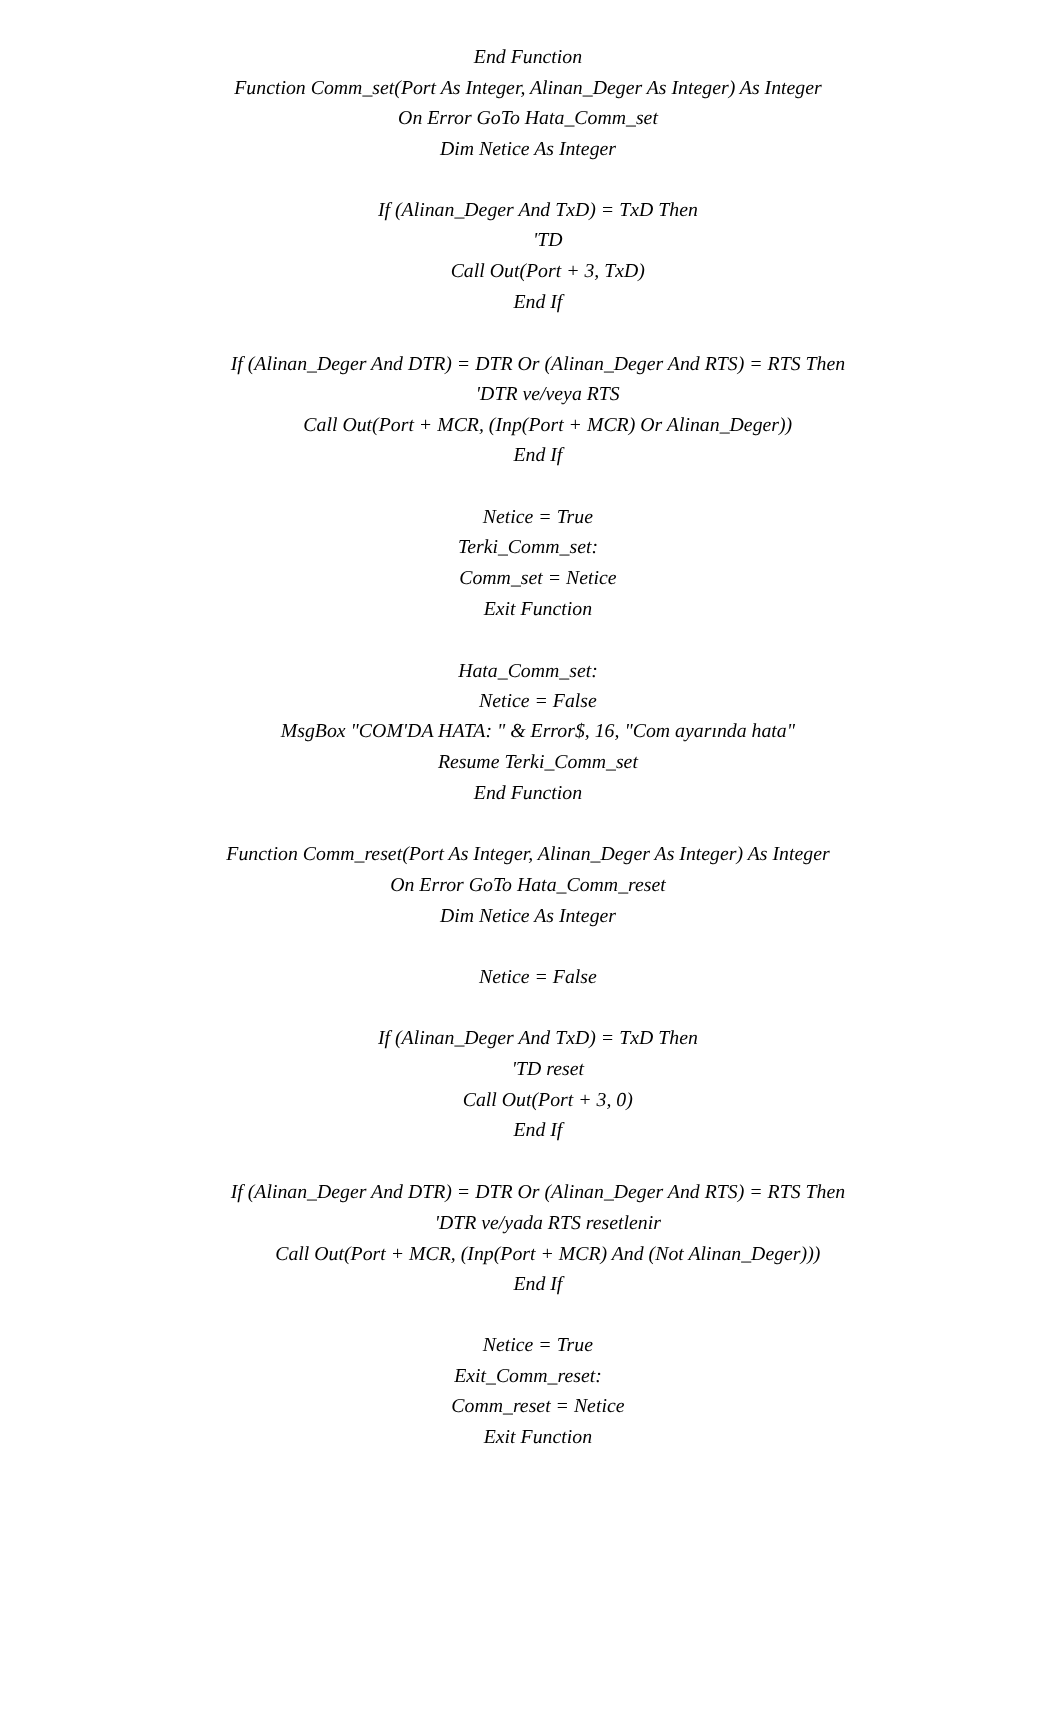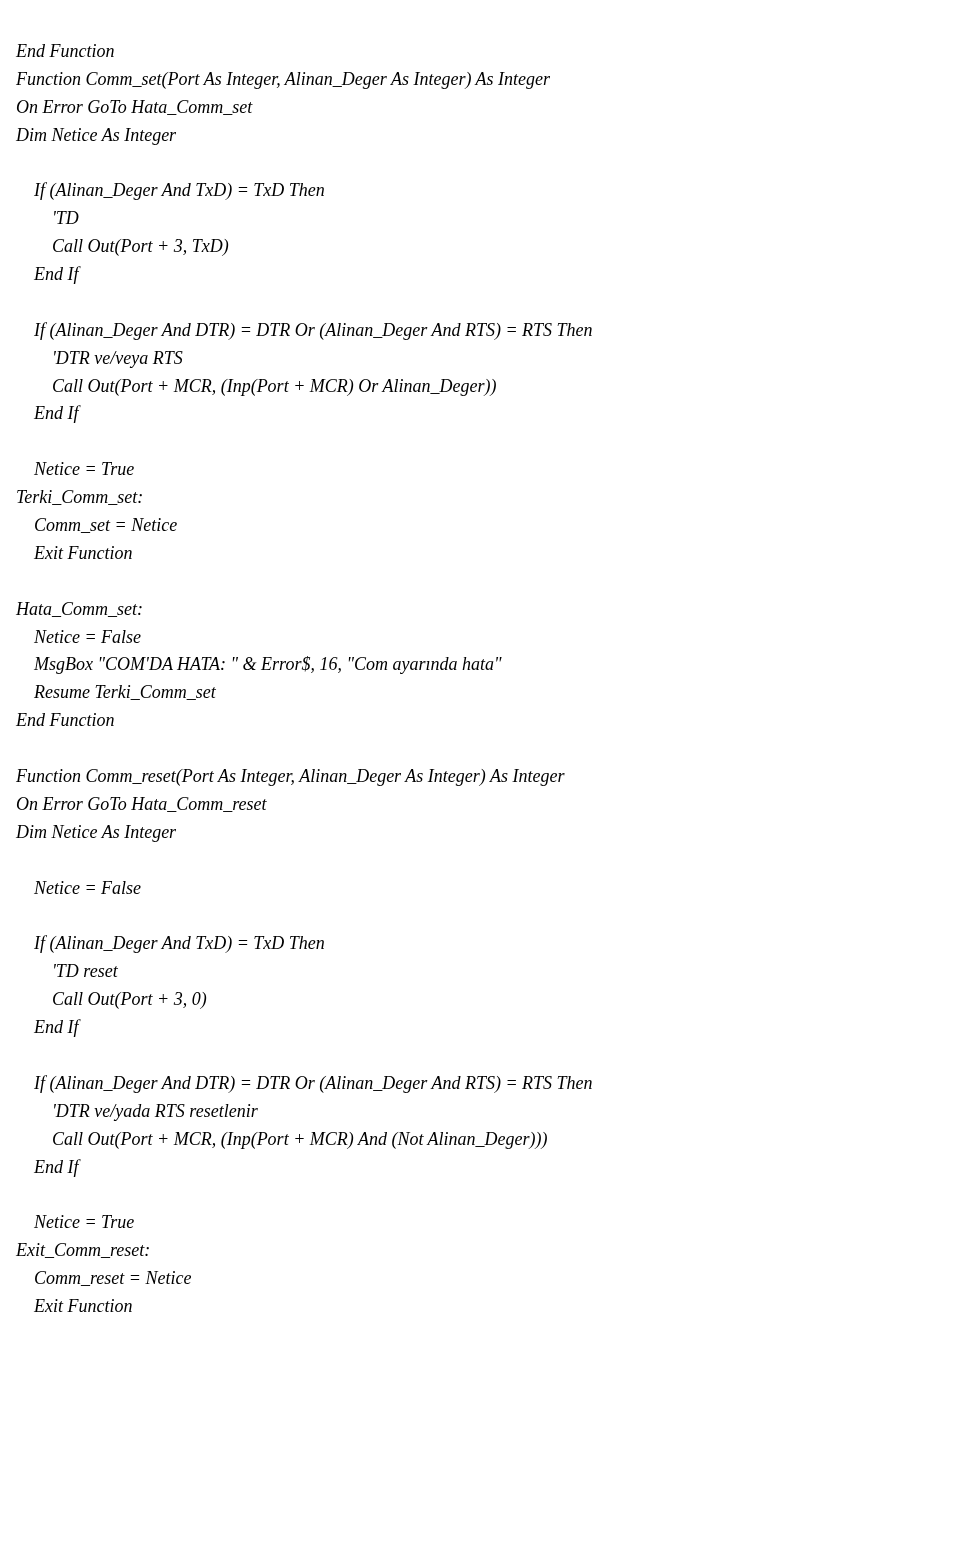--- a/index.html
+++ b/index.html
@@ -1,18 +1,19 @@
 <!DOCTYPE html>
 <html><head>
   <meta charset="utf-8">
   <style>
     * {
       margin: 0;
       padding: 0;
       box-sizing: border-box;
+      text-align: center;
     }
     body {
       background-color: #ffffff;
       font-family: 'Times New Roman', Times, serif;
       font-size: 18px;
       font-style: italic;
       color: #000000;
       padding: 10px 16px;
       line-height: 1.55;
       width: 960px;

